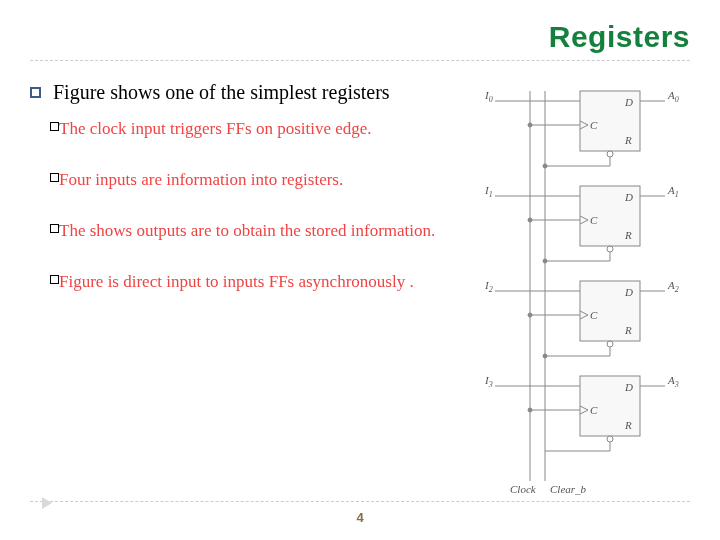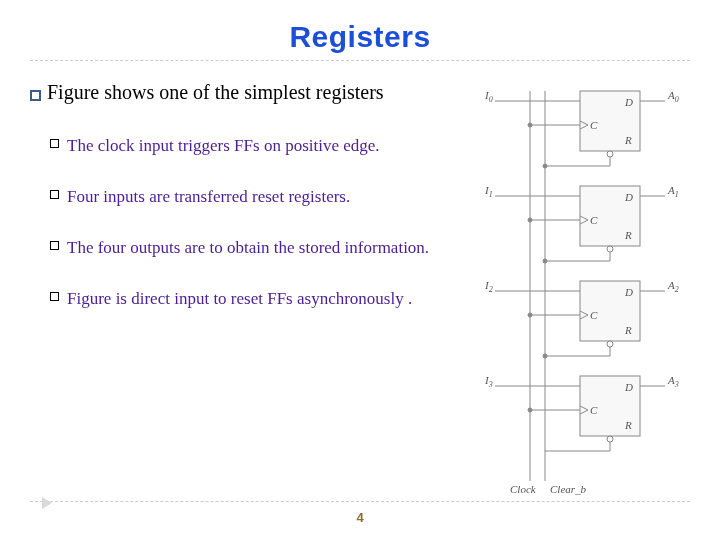--- a/index.html
+++ b/index.html
@@ -13,22 +13,22 @@
   }
   .slide {
     width: 720px;
     height: 540px;
     position: relative;
     padding: 20px 30px 0 30px;
   }
   .title {
     font-family: Arial, Helvetica, sans-serif;
     font-size: 30px;
-    color: #1d4ed8;
-    text-align: center;
+    color: #15803d;
+    text-align: right;
     margin-bottom: 6px;
     letter-spacing: 0.5px;
   }
   .divider {
     border: none;
     border-top: 1.5px dashed #ccc;
     margin: 0 0 20px 0;
     width: 660px;
   }
   .content {
@@ -36,44 +36,44 @@
     flex-direction: row;
     gap: 10px;
   }
   .text-col {
     flex: 1 1 auto;
     max-width: 460px;
   }
   .main-bullet {
     font-size: 20px;
     color: #000;
-    margin-bottom: 28px;
+    margin-bottom: 11px;
     display: flex;
-    align-items: center;
-    gap: 6px;
+    align-items: flex-start;
+    gap: 12px;
   }
   .q-bullet {
     display: inline-block;
     width: 11px;
     height: 11px;
     border: 2px solid #385d8a;
     background: #fff;
     margin-top: 6px;
     flex-shrink: 0;
   }
   .sub-list {
     padding-left: 20px;
   }
   .sub-bullet {
     font-size: 17px;
-    color: #4c1d95;
+    color: #ef4444;
     margin-bottom: 22px;
     display: flex;
     align-items: flex-start;
-    gap: 8px;
+    gap: 0;
     line-height: 1.7;
   }
   .sq-bullet {
     display: inline-block;
     width: 9px;
     height: 9px;
     border: 1.5px solid #000;
     background: #fff;
     margin-top: 7px;
     flex-shrink: 0;
@@ -134,30 +134,30 @@
         <span>Figure  shows one of the simplest registers</span>
       </div>
 
       <div class="sub-list">
         <div class="sub-bullet">
           <span class="sq-bullet"></span>
           <span>The clock input  triggers FFs on positive edge.</span>
         </div>
         <div class="sub-bullet">
           <span class="sq-bullet"></span>
-          <span>Four inputs are transferred reset registers.</span>
-        </div>
-        <div class="sub-bullet">
-          <span class="sq-bullet"></span>
-          <span>The four outputs are to obtain the stored information.</span>
+          <span>Four inputs are information into registers.</span>
+        </div>
+        <div class="sub-bullet">
+          <span class="sq-bullet"></span>
+          <span>The shows outputs are to obtain the stored information.</span>
         </div>
         <div class="sub-bullet">
           <span class="sq-bullet"></span>
           <span>
-            <span>Figure is </span><span class="bold">direct input</span><span> to reset FFs asynchronously .</span>
+            <span>Figure is </span><span class="bold">direct input</span><span> to inputs FFs asynchronously .</span>
           </span>
         </div>
       </div>
     </div>
 
     <div class="figure-col">
       <svg class="figure-svg" width="210" height="420" viewBox="0 0 210 420">
         <g font-family="Times New Roman, serif" font-size="11" fill="#555" stroke="#888" stroke-width="1">
 
           <line x1="50" y1="10" x2="50" y2="400"></line>

